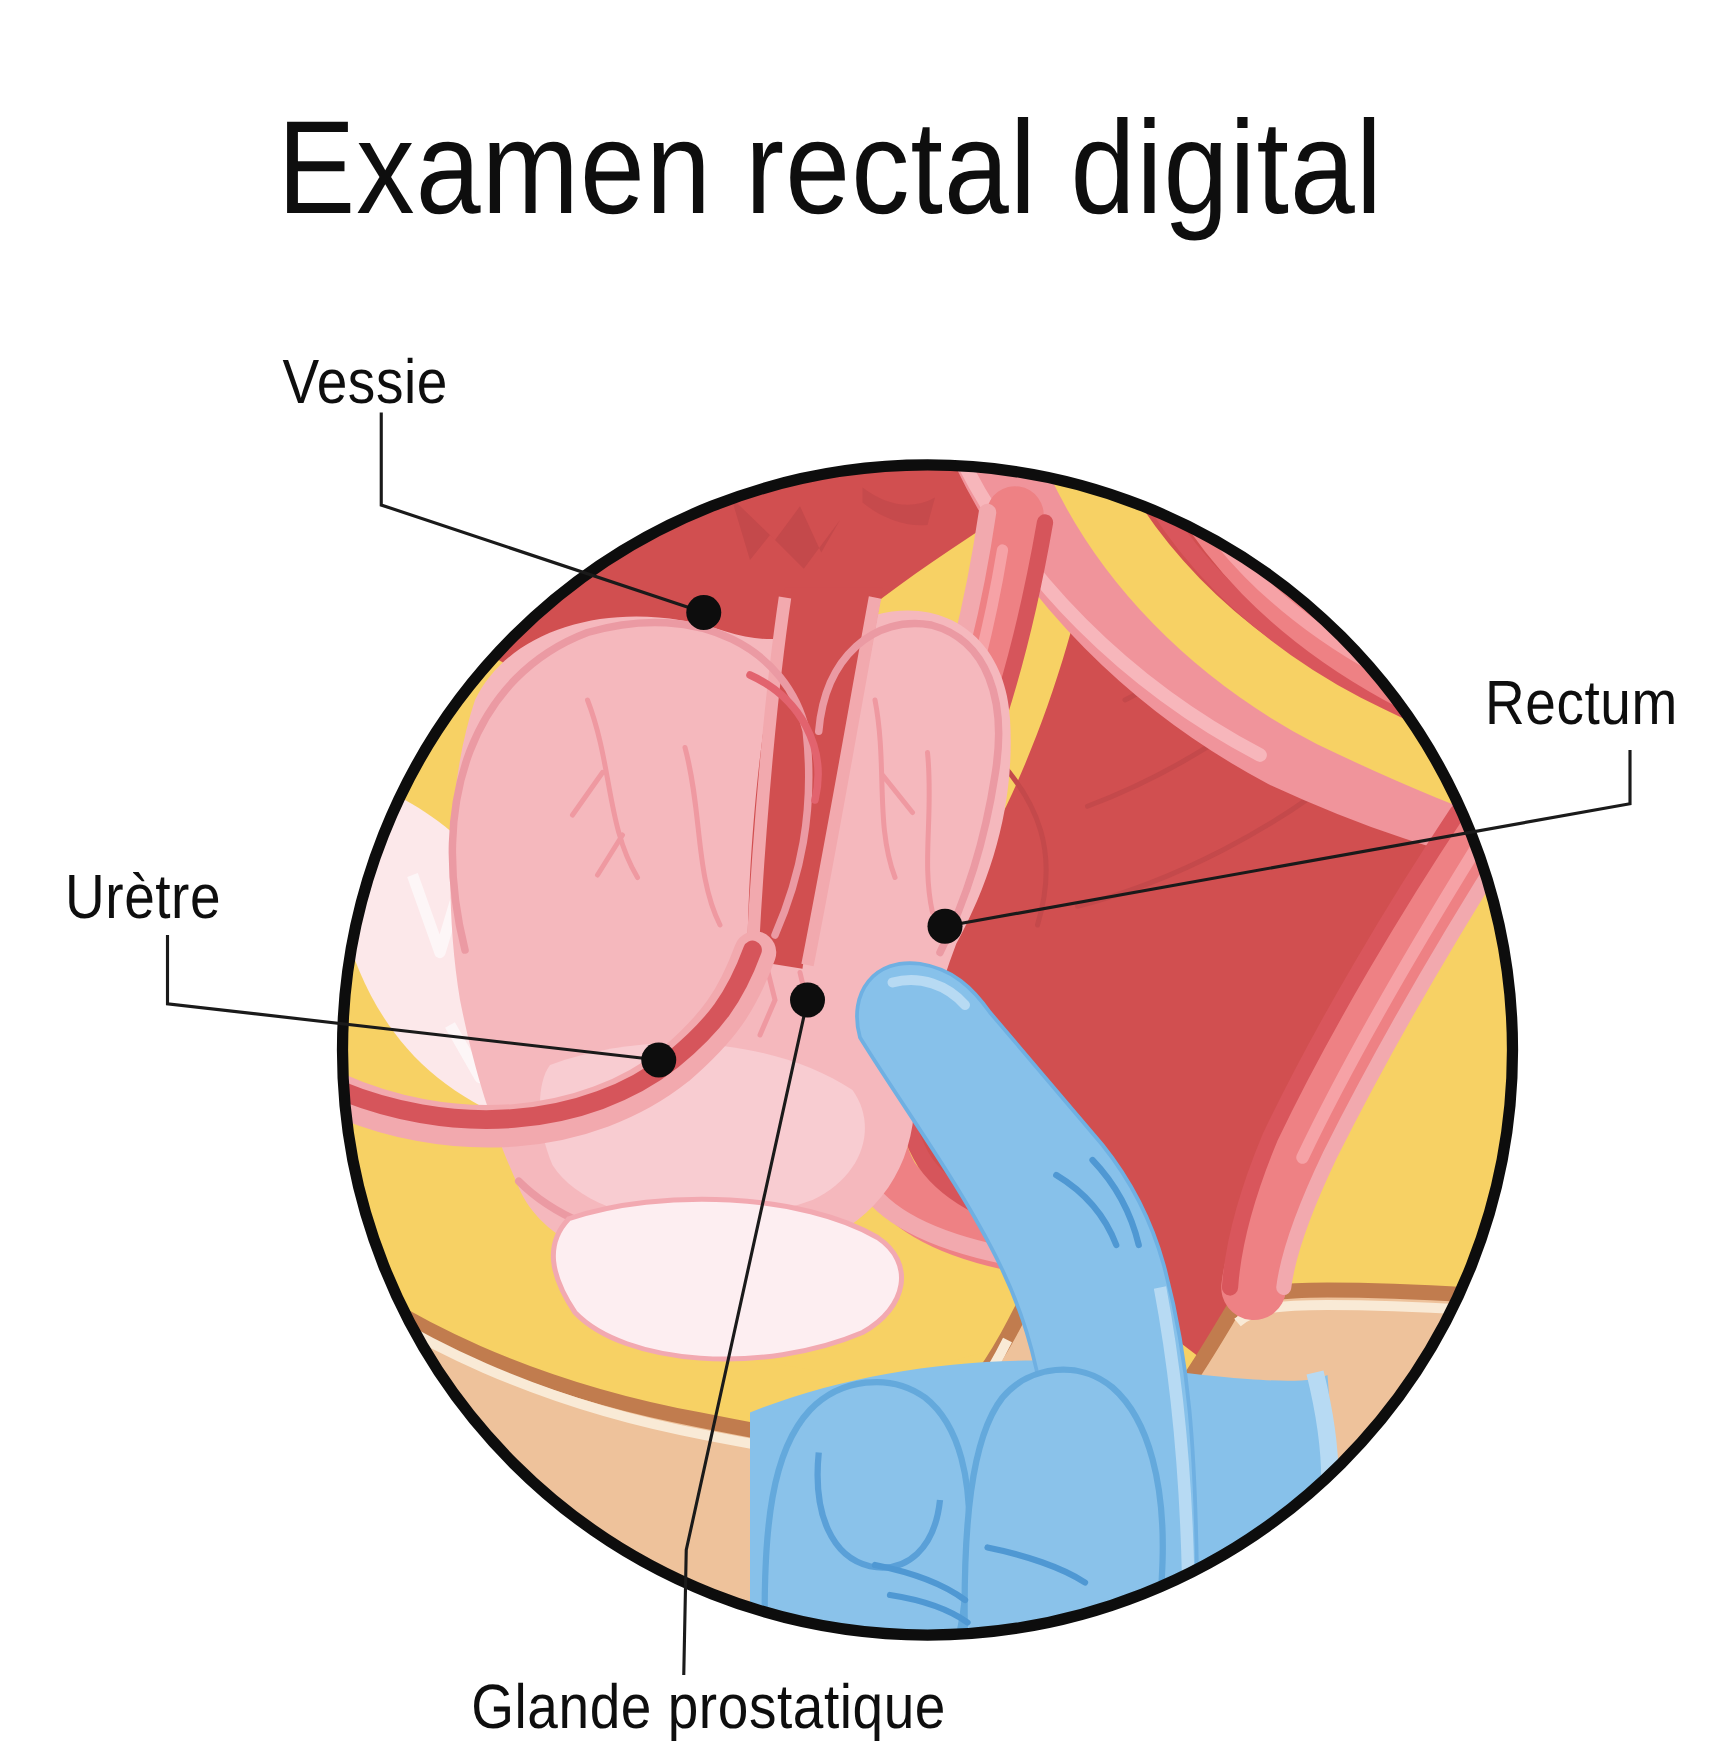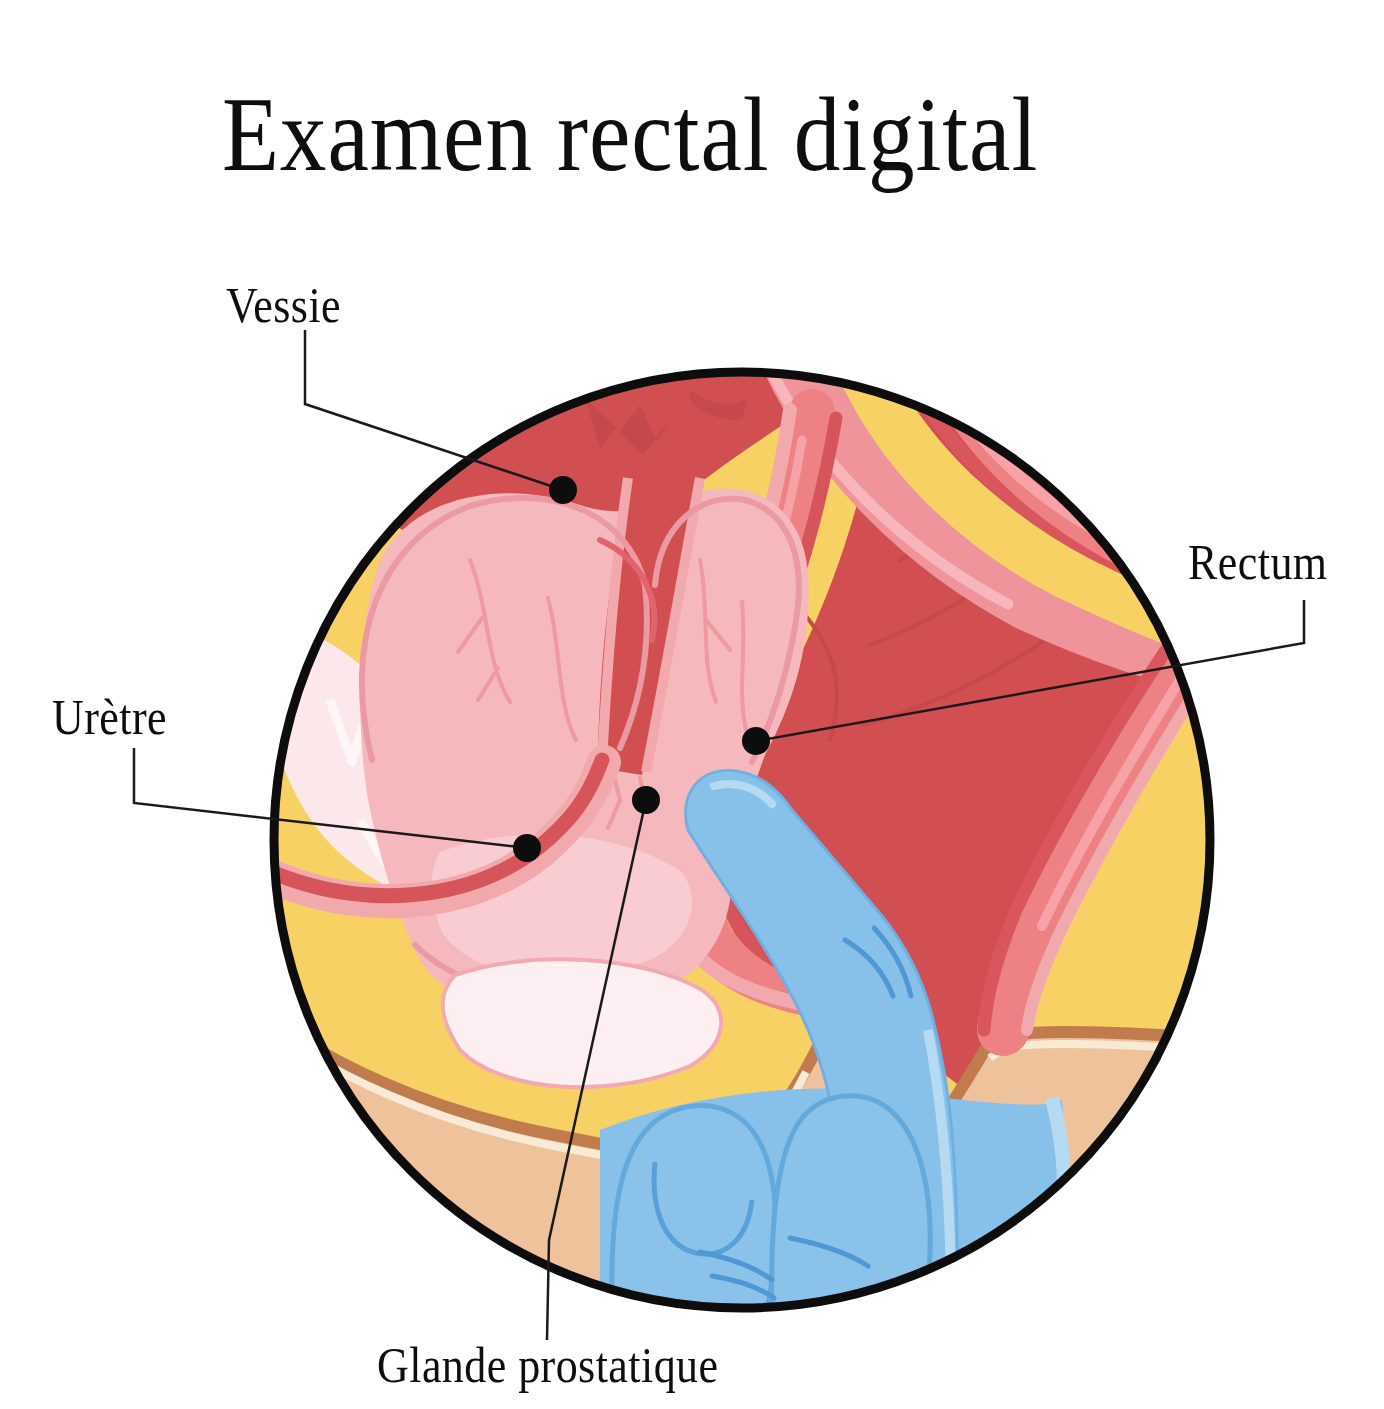--- a/index.html
+++ b/index.html
@@ -1,20 +1,20 @@
 <!DOCTYPE html>
 <html><head>
 <meta charset="utf-8">
 <style>
   html,body{margin:0;padding:0;background:#ffffff;}
   .page{
     position:relative;
     width:1384px;height:1409px;
     background:#ffffff;
-    font-family:Liberation Serif, serif;
+    font-family:Liberation Sans, sans-serif;
     overflow:hidden;
   }
   .art{position:absolute;left:0;top:0;}
   .title{
     position:absolute;
     left:222px;top:74px;
     font-size:106px;
     font-weight:500;
     color:#0e0e0e;
     letter-spacing:1px;

